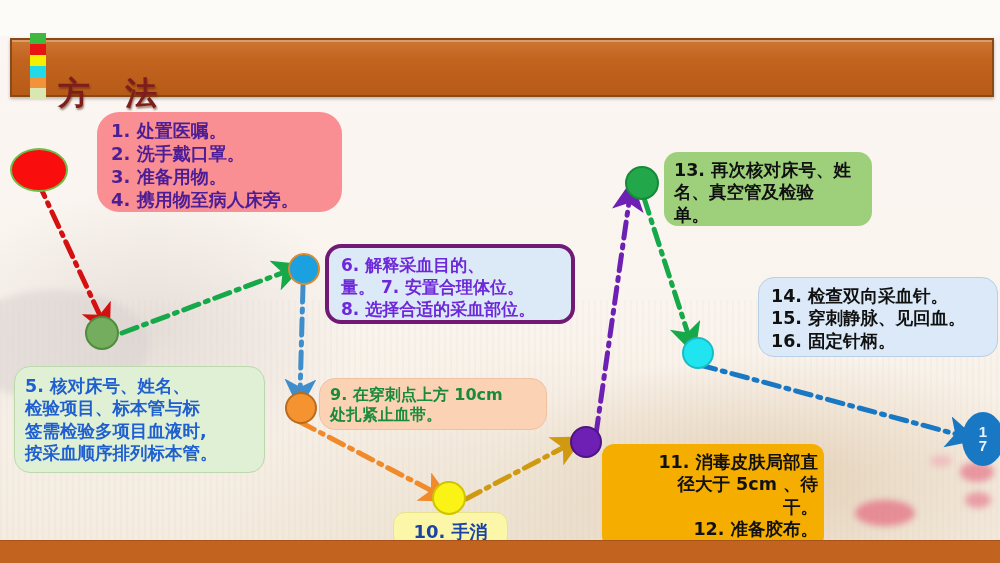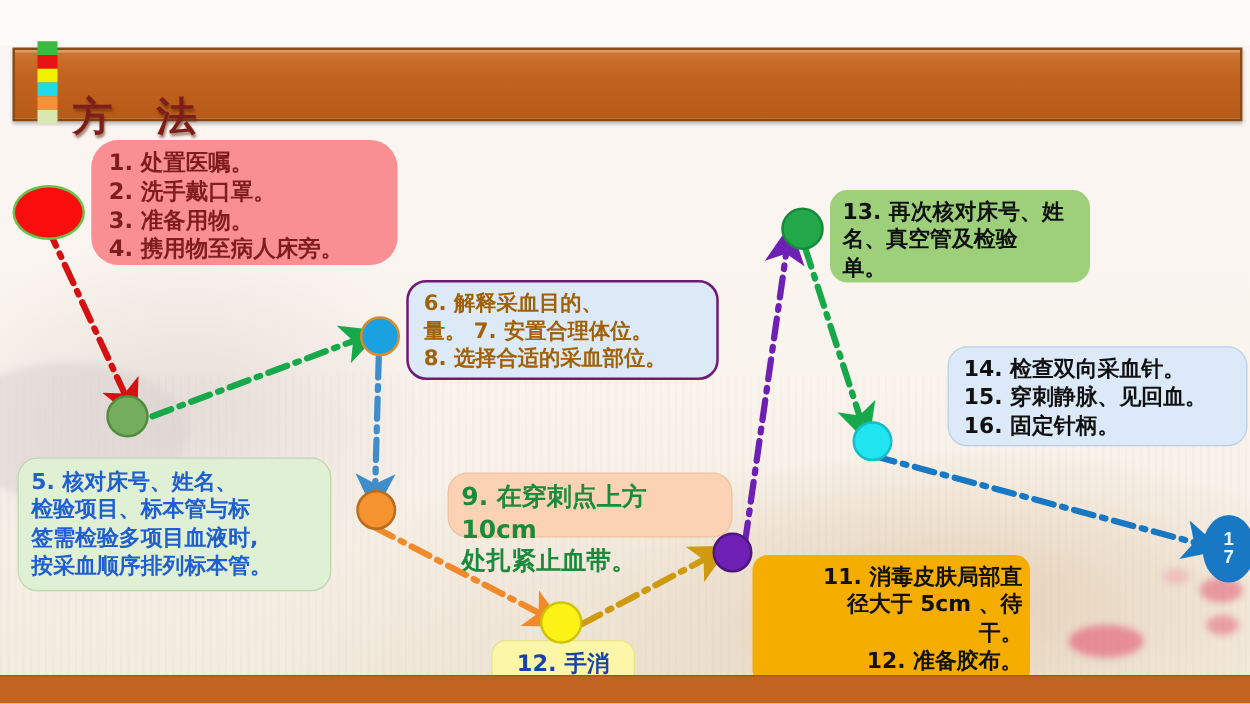--- a/index.html
+++ b/index.html
@@ -46,23 +46,23 @@
   }
   
   .bottom-bar{position:absolute;left:0;bottom:0;width:1000px;height:22px;background:#c2641f;}
   .bottom-bar-hi{position:absolute;left:0;bottom:21px;width:1000px;height:2px;background:#a8521a;}
   
   .box{
     position:absolute;border-radius:16px;box-sizing:border-box;
     font-family:"DejaVu Sans","Liberation Sans",sans-serif;
     font-weight:bold;line-height:1.28;white-space:pre-line;
   }
-  .box-pink{background:#f98f93;color:#7f1d1d;border-radius:22px;}
+  .box-pink{background:#f98f93;color:#4c1d95;border-radius:22px;margin-left:24px;}
   .box-lgreen{background:#dff0d5;color:#1f5fd0;border:1px solid #bcd8ad;}
-  .box-lblue{background:#dce9f7;color:#a16207;border:2px solid #701a75;}
+  .box-lblue{background:#dce9f7;color:#6d28d9;border:4px solid #701a75;margin-top:20px;}
   .box-peach{background:#fbd3b4;color:#1a8a3c;border:1px solid #eec1a0;}
   .box-yellow{background:#fbf6a8;color:#1a43a8;border:1px solid #e8e28c;}
   .box-orange{background:#f5ae00;color:#111111;text-align:right;}
   .box-green{background:#9ed07c;color:#111111;}
   .box-blue2{background:#dbe9f8;color:#111111;border:1px solid #b9cfe6;}
   
   .node{position:absolute;border-radius:50%;box-sizing:border-box;z-index:3;}
   .page-badge{
     position:absolute;border-radius:50%;background:#1878c4;color:#eaf4ff;
     display:flex;flex-direction:column;align-items:center;justify-content:center;
@@ -142,24 +142,24 @@
 
   <div class="box box-lgreen" style="left:14px;top:366px;width:251px;height:107px;padding:8px 6px 0 10px;font-size:17.5px;">  5.  核对床号、姓名、
 检验项目、标本管与标
 签需检验多项目血液时,
 按采血顺序排列标本管。</div>
 
   <div class="box box-lblue" style="left:325px;top:224px;width:250px;height:80px;padding:7px 6px 0 12px;font-size:17px;">6.  解释采血目的、
 量。  7.  安置合理体位。
 8.  选择合适的采血部位。</div>
 
-  <div class="box box-peach" style="left:319px;top:378px;width:228px;height:52px;padding:6px 6px 0 10px;font-size:20px;margin-left:39px;">9.  在穿刺点上方 10cm
+  <div class="box box-peach" style="left:319px;top:378px;width:228px;height:52px;padding:6px 6px 0 10px;font-size:16px;">9.  在穿刺点上方 10cm
     处扎紧止血带。</div>
 
-  <div class="box box-yellow" style="left:393px;top:512px;width:115px;height:36px;padding:7px 0 0 0;font-size:18px;text-align:center;border-radius:12px;">12.  手消</div>
+  <div class="box box-yellow" style="left:393px;top:512px;width:115px;height:36px;padding:7px 0 0 0;font-size:18px;text-align:center;border-radius:12px;">10.  手消</div>
 
   <div class="box box-orange" style="left:602px;top:444px;width:222px;height:104px;padding:7px 6px 0 10px;font-size:17.5px;border-radius:12px;">11.  消毒皮肤局部直
        径大于 5cm 、待
        干。
 12.  准备胶布。</div>
 
   <div class="box box-green" style="left:664px;top:152px;width:208px;height:74px;padding:7px 6px 0 10px;font-size:17.5px;border-radius:14px;">13.  再次核对床号、姓
        名、真空管及检验
        单。</div>
 

